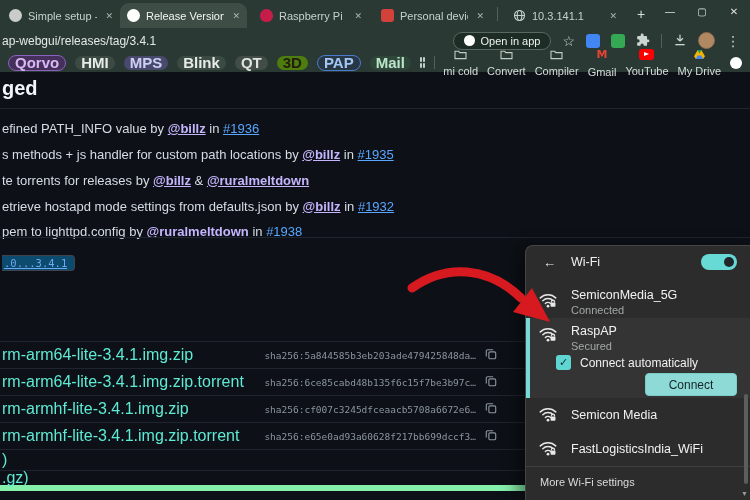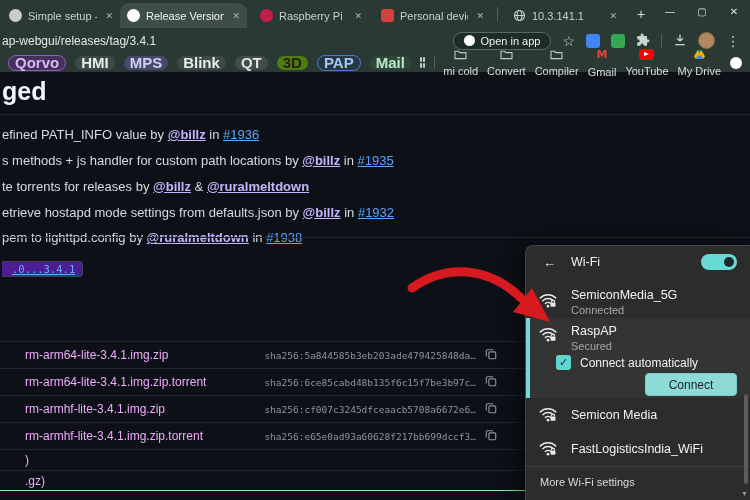--- a/index.html
+++ b/index.html
@@ -56,34 +56,34 @@
   .bm { display:flex; align-items:center; gap:5px; white-space:nowrap;flex-direction:column; }
   .bmico { flex:none; display:block; }
   .ico-gmail { color:#ea4335; font-weight:bold; font-size:11px; font-family:"DejaVu Sans", sans-serif; }
   .ico-youtube { width:15px; height:11px; background:#ff0000; border-radius:3px; position:relative; }
   .ico-youtube:after { content:""; position:absolute; left:5px; top:3px; border-left:5px solid #fff;
                        border-top:2.5px solid transparent; border-bottom:2.5px solid transparent; }
   .ico-github { width:12px; height:12px; background:#fff; border-radius:50%; }
 
   
   .content { position:absolute; top:72px; left:0; right:0; bottom:0; background:#0d1117; color:#e6edf3; }
-  .heading { font-size:25px; font-weight:700; color:#f0f6fc; padding:5px 0 8px 2px; border-bottom:1px solid #21262d; }
+  .heading { font-size:20px; font-weight:700; color:#f0f6fc; padding:5px 0 8px 2px; border-bottom:1px solid #21262d; }
   .changelog { padding:11px 2px 0; }
   .changelog p { font-size:13px; color:#d5dce3; margin:0 0 7px; line-height:1.45; }
   .user { font-weight:700; text-decoration:underline; color:#c4b5fd; }
   .ilink { color:#58a6ff; text-decoration:underline; }
   .codelink { display:inline-block; margin:6px 0 0 0; font-family:"DejaVu Sans Mono", monospace; font-size:10.5px;
-              color:#6ca9f0; background:#4c1d95; border:1px solid #3d444d; border-left:none;
-              border-radius:0 4px 4px 0; padding:1px 7px 1px 10px; text-decoration:underline; }
+              color:#6ca9f0; background:#0c4a6e; border:1px solid #3d444d; border-left:none;
+              border-radius:0 4px 4px 0; padding:1px 7px 1px 2px; text-decoration:underline; }
   .hrline { position:absolute; left:0; right:0; top:165px; border-top:1px solid #1f252e; }
   .assets { position:absolute; left:0; top:269px; width:527px; }
   .arow { display:flex; align-items:center; height:27px; border-top:1px solid #1f252e; padding-left:2px; }
   .arow.small { height:21px; }
-  .arow:last-child { border-bottom:1px solid #86efac; }
-  .afile { font-size:12px; color:#f0abfc; text-decoration:none; white-space:nowrap;margin-left:23px; }
+  .arow:last-child { border-bottom:6px solid #86efac; }
+  .afile { font-size:16px; color:#5eead4; text-decoration:none; white-space:nowrap; }
   .asha { margin-left:auto; font-family:"DejaVu Sans Mono", monospace; font-size:9.5px; color:#8b949e; white-space:nowrap; }
   .acopy { margin:0 30px 0 9px; flex:none; }
 
   
   .red-arrow { position:absolute; left:400px; top:256px; z-index:20; pointer-events:none; }
 
   
   .wifi { position:absolute; left:525px; top:245px; width:225px; height:255px; background:#2c2c2c;
           border-top-left-radius:8px; z-index:10; color:#f0f0f0; overflow:hidden;
           border-top:1px solid #454545; border-left:1px solid #454545; box-shadow:-8px 0 16px rgba(0,0,0,.45); }

